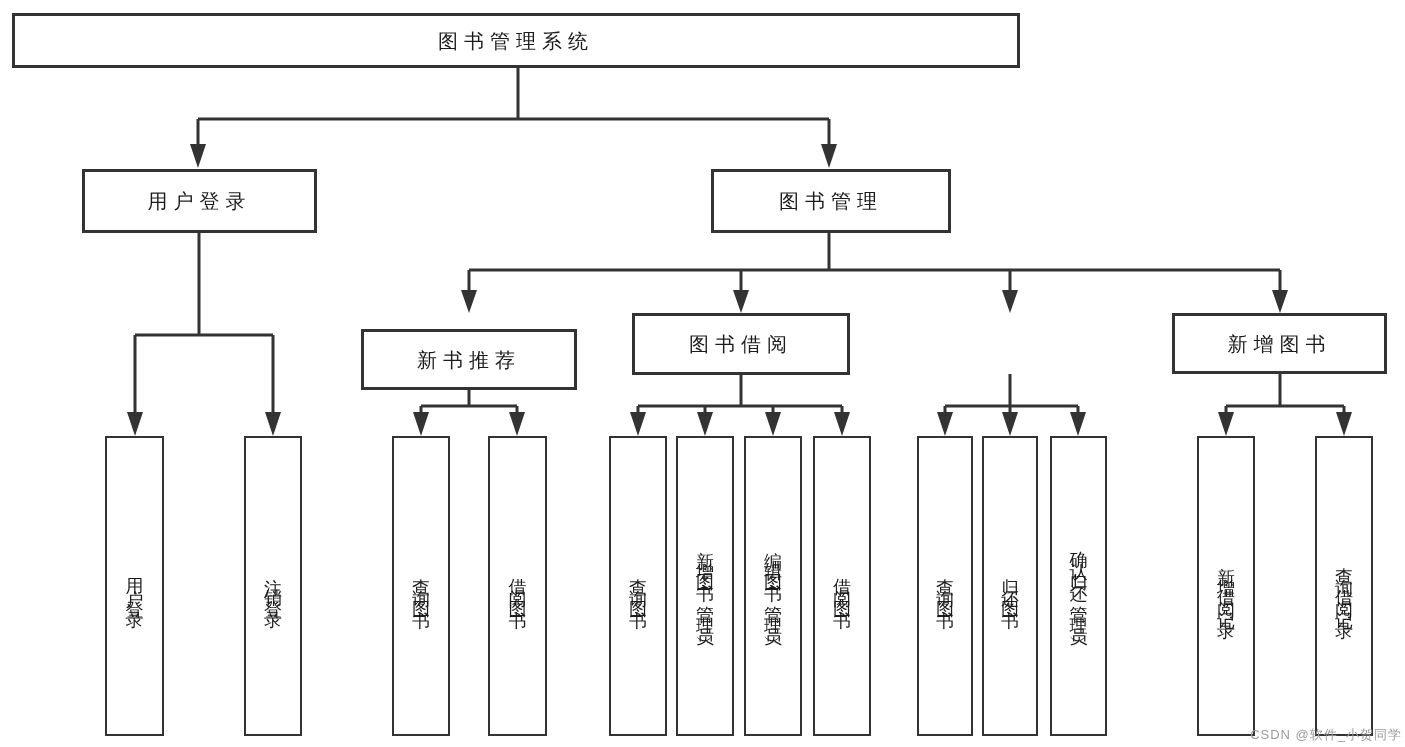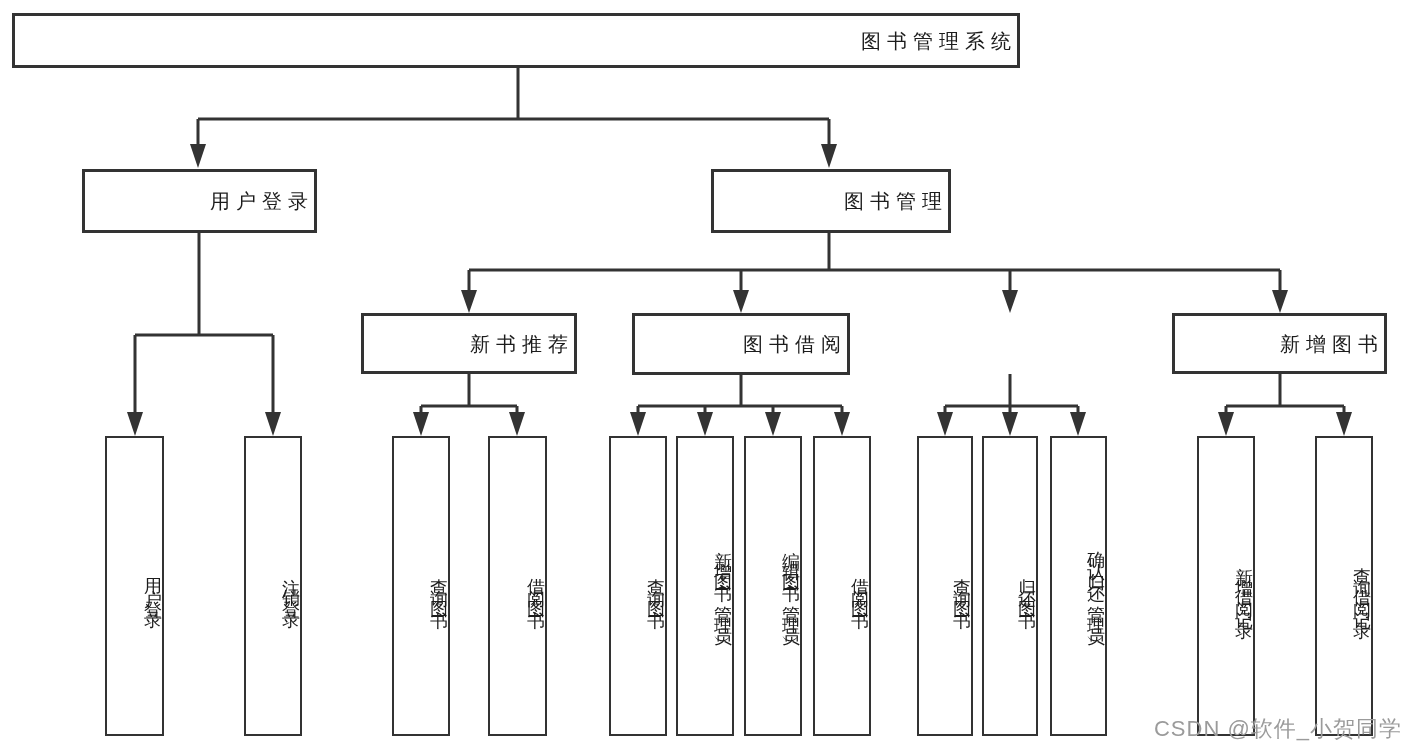--- a/index.html
+++ b/index.html
@@ -15,36 +15,36 @@
     font-family:"Liberation Sans","DejaVu Sans",sans-serif;
     color:var(--text);
   }
   .stage{position:absolute;inset:0;width:1405px;height:747px;}
   svg.connectors{position:absolute;left:0;top:0;color:var(--line);}
   svg.connectors path{stroke:currentColor;stroke-width:3;fill:none;}
   svg.connectors polygon{fill:currentColor;stroke:none;}
   .box{
     position:absolute;box-sizing:border-box;background:var(--background);
     border:3px solid var(--line);
-    display:flex;align-items:center;justify-content:flex-end;
+    display:flex;align-items:center;justify-content:center;
     z-index:2;
   }
   .box.h span{
     font-size:20px;letter-spacing:6px;white-space:nowrap;
     color:var(--text);line-height:1;
   }
   .box.v{border-width:2.5px;}
   .box.v span{
     writing-mode:vertical-rl;text-orientation:mixed;
     font-size:18px;letter-spacing:11px;line-height:1;
     color:var(--text);white-space:nowrap;
   }
   .watermark{
     position:absolute;right:3px;bottom:3px;z-index:5;
-    font-size:22px;letter-spacing:1px;color:var(--watermark);white-space:nowrap;
+    font-size:13px;letter-spacing:1px;color:var(--watermark);white-space:nowrap;
   }
 </style>
 </head>
 <body>
 
 <div class="stage">
 
   <svg class="connectors" width="1405" height="747" viewBox="0 0 1405 747">
 
     <g>
@@ -99,21 +99,21 @@
     <span>图书管理系统</span>
   </div>
 
   <div class="box h" style="left:82px;top:169px;width:235px;height:64px">
     <span>用户登录</span>
   </div>
   <div class="box h" style="left:711px;top:169px;width:240px;height:64px">
     <span>图书管理</span>
   </div>
 
-  <div class="box h" style="left:361px;top:313px;width:216px;height:61px">
+  <div class="box h" style="left:361px;top:329px;width:216px;height:61px">
     <span>新书推荐</span>
   </div>
   <div class="box h" style="left:632px;top:313px;width:218px;height:62px">
     <span>图书借阅</span>
   </div>
   <div class="box h" style="left:1172px;top:313px;width:215px;height:61px">
     <span>新增图书</span>
   </div>
 
   <div class="box v" style="left:105px;top:436px;width:59px;height:300px">

